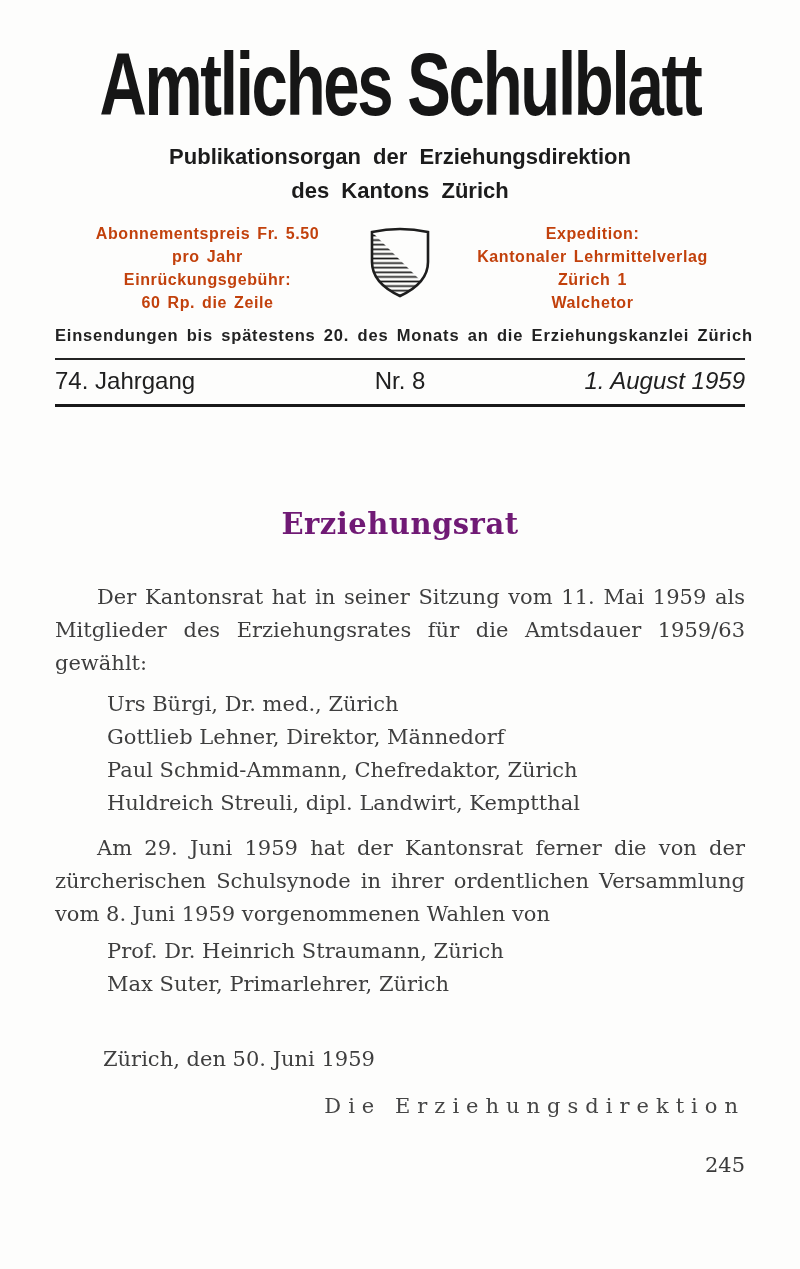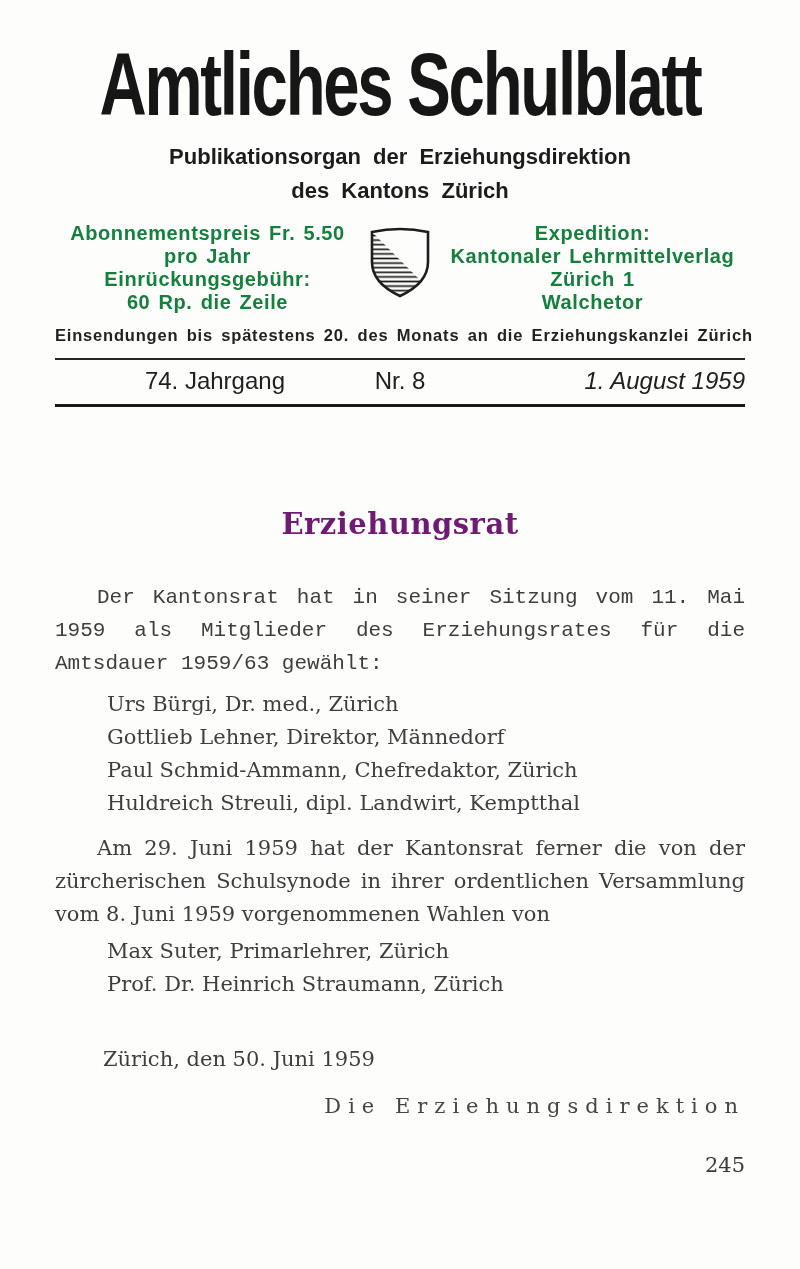--- a/index.html
+++ b/index.html
@@ -19,43 +19,43 @@
   .title-inner{
     display:block;width:max-content;margin-left:50%;
     transform:translateX(-50%) scaleX(0.76) scaleY(1.04);
     transform-origin:center top;
     font-weight:700;font-size:86px;line-height:72px;
     letter-spacing:-3px;white-space:nowrap;color:#161616;
   }
   .subtitle{margin-top:20px;text-align:center;font-weight:700;
     font-size:22px;line-height:34px;word-spacing:6px;color:#1c1c1c;}
   .info-row{margin-top:14px;display:flex;align-items:flex-start;justify-content:space-between;}
-  .info-col{flex:1 1 0;text-align:center;font-size:20px;font-weight:700;
-    line-height:23px;letter-spacing:0.6px;word-spacing:2px;color:#15803d;}
+  .info-col{flex:1 1 0;text-align:center;font-size:16px;font-weight:700;
+    line-height:23px;letter-spacing:0.6px;word-spacing:2px;color:#c2410c;}
   .emblem{flex:0 0 80px;display:flex;justify-content:center;padding-top:2px;}
   .deadline{margin-top:12px;text-align:center;font-weight:700;font-size:16.5px;
     letter-spacing:0.8px;word-spacing:3px;white-space:nowrap;color:#222;}
   .issue-bar{
     margin-top:13px;
     border-top:2px solid #242424;border-bottom:3px solid #191919;
     padding:7px 0 9px 0;
     display:flex;align-items:baseline;
     font-size:24px;color:#202020;
   }
-  .issue-bar .vol{flex:1;text-align:right;}
+  .issue-bar .vol{flex:1;text-align:left;}
   .issue-bar .nr{flex:1;text-align:center;}
   .issue-bar .date{flex:1;text-align:right;font-style:italic;}
   
   .article{font-family:"DejaVu Serif","Liberation Serif",serif;color:#3e3e3e;}
   .article h2{
     margin:100px 0 0 0;text-align:center;
     font-size:29px;font-weight:700;color:#701a75;letter-spacing:0.5px;
   }
   .article p{margin:0;font-size:21px;line-height:33px;}
-  .p-intro{margin-top:40px !important;text-indent:42px;text-align:justify;hyphens:auto;font-family:Liberation Mono, monospace;}
+  .p-intro{margin-top:40px !important;text-indent:42px;text-align:justify;hyphens:auto;}
   .name-list{list-style:none;margin:8px 0 0 0;padding:0 0 0 52px;
     font-size:21px;line-height:33px;}
   .p-second{margin-top:12px !important;text-indent:42px;text-align:justify;hyphens:auto;}
   .name-list.second{margin-top:4px;}
   .p-closing{margin-top:12px !important;}
   .p-dateline{margin-top:42px !important;padding-left:48px;}
   .p-signature{margin-top:14px !important;text-align:right;
     font-size:22px;letter-spacing:7px;color:#454545;}
   .page-number{margin-top:26px !important;text-align:right;font-size:21px;color:#3a3a3a;}
 </style>
@@ -123,22 +123,22 @@
     <ul class="name-list">
       <li>Urs Bürgi, Dr. med., Zürich</li>
       <li>Gottlieb Lehner, Direktor, Männedorf</li>
       <li>Paul Schmid-Ammann, Chefredaktor, Zürich</li>
       <li>Huldreich Streuli, dipl. Landwirt, Kemptthal</li>
     </ul>
 
     <p class="p-second">Am 29. Juni 1959 hat der Kantonsrat ferner die von der zürcherischen Schulsynode in ihrer ordentlichen Versammlung vom 8. Juni 1959 vorgenommenen Wahlen von</p>
 
     <ul class="name-list second">
+      <li>Prof. Dr. Heinrich Straumann, Zürich</li>
       <li>Max Suter, Primarlehrer, Zürich</li>
-      <li>Prof. Dr. Heinrich Straumann, Zürich</li>
     </ul>
 
 
     <p class="p-dateline">Zürich, den 50. Juni 1959</p>
 
     <p class="p-signature">Die Erziehungsdirektion</p>
 
     <p class="page-number">245</p>
   </main>
 

